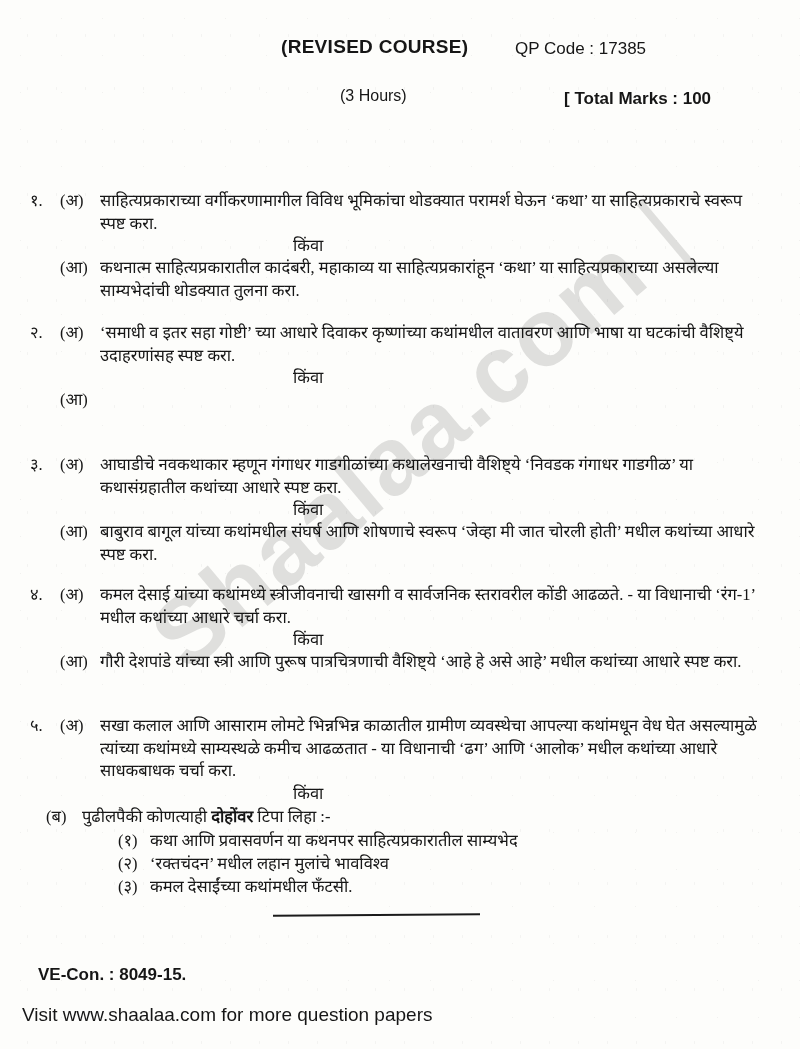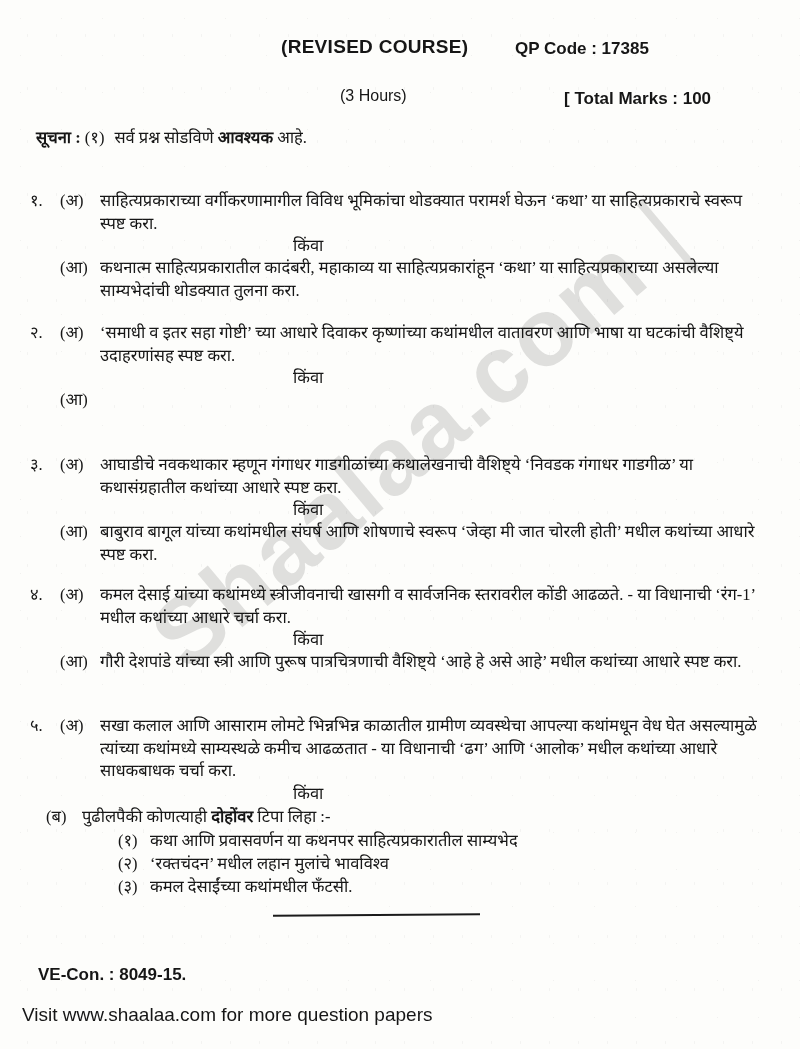--- a/index.html
+++ b/index.html
@@ -32,21 +32,21 @@
     white-space:nowrap;
     pointer-events:none;
     z-index:0;
   }
   .watermark .bar { font-weight:normal; }
 
   .content { position:relative; z-index:1; }
 
   
   .course-title { left:281px; top:36px; font-size:19px; font-weight:bold; letter-spacing:0.3px; }
-  .qp-code     { left:515px; top:39px; font-size:17px; font-weight:bold; }
+  .qp-code     { left:515px; top:39px; font-size:17px; font-weight:normal; }
   .hours       { left:340px; top:87px; font-size:16px; }
   .total-marks { left:564px; top:89px; font-size:17px; font-weight:bold; }
 
   
   .instructions { left:36px; top:125px; font-size:16.5px; line-height:26px; }
   .instructions .lbl { font-weight:bold; }
   .instr-line2 { padding-left:66px; }
   .instr-num { display:inline-block; margin-right:10px; }
   .bold { font-weight:bold; }
 
@@ -74,24 +74,20 @@
 <div class="watermark"><span>Shaalaa.com</span> <span class="bar">|</span></div>
 
 <div class="content">
 
   <div class="abs course-title en">(REVISED COURSE)</div>
   <div class="abs qp-code en">QP Code : 17385</div>
   <div class="abs hours en">(3 Hours)</div>
   <div class="abs total-marks en">[ Total Marks : 100</div>
 
   <div class="abs instructions">
-    <div>
-      <span class="lbl">सूचना :</span>
-      <span class="instr-num">(१)</span><span>सर्व प्रश्न सोडविणे </span><span class="bold">आवश्यक</span><span> आहे.</span>
-    </div>
   </div>
 
   <div class="qblock q1">
     <div class="part">
       <span class="qnum">१.</span>
       <span class="plabel">(अ)</span>
       <span>साहित्यप्रकाराच्या वर्गीकरणामागील विविध भूमिकांचा थोडक्यात परामर्श घेऊन ‘कथा’ या साहित्यप्रकाराचे स्वरूप स्पष्ट करा.</span>
     </div>
     <div class="or-line"><span>किंवा</span></div>
     <div class="part">

